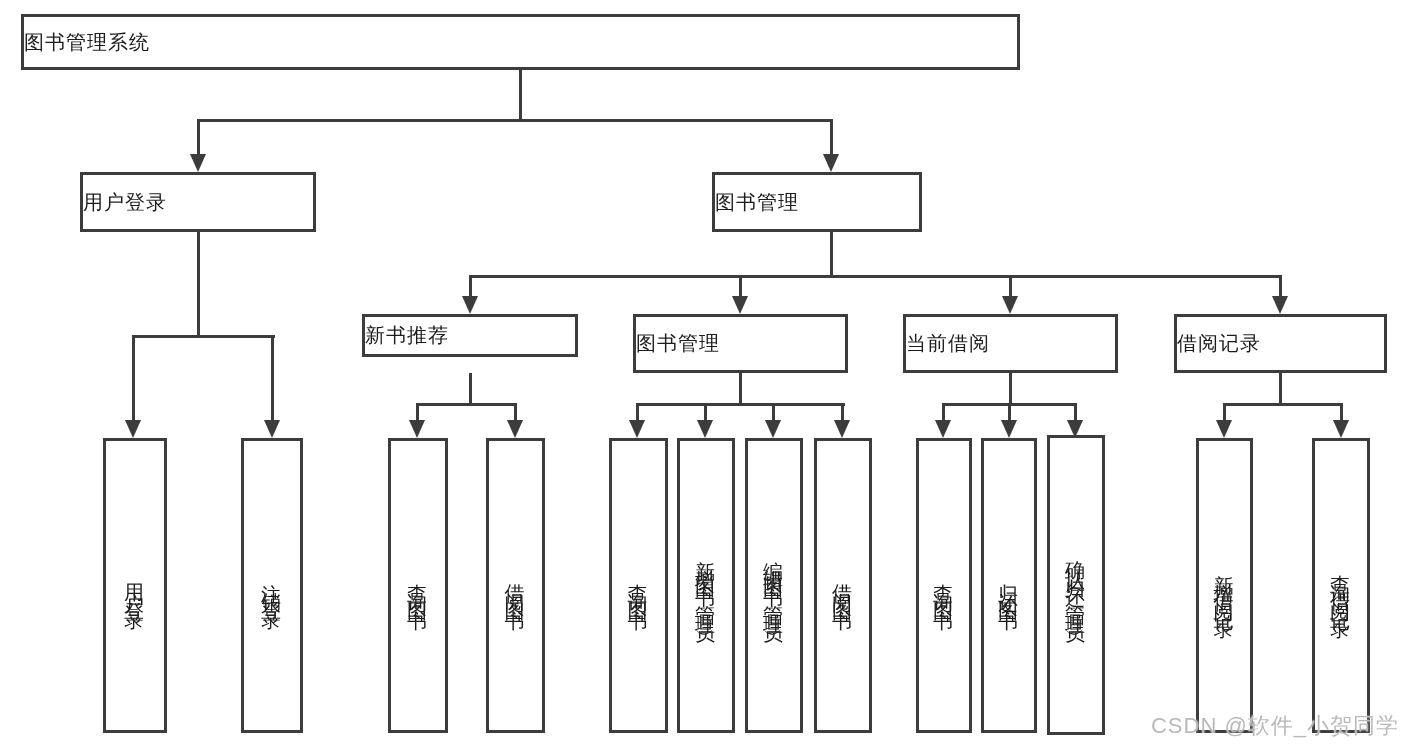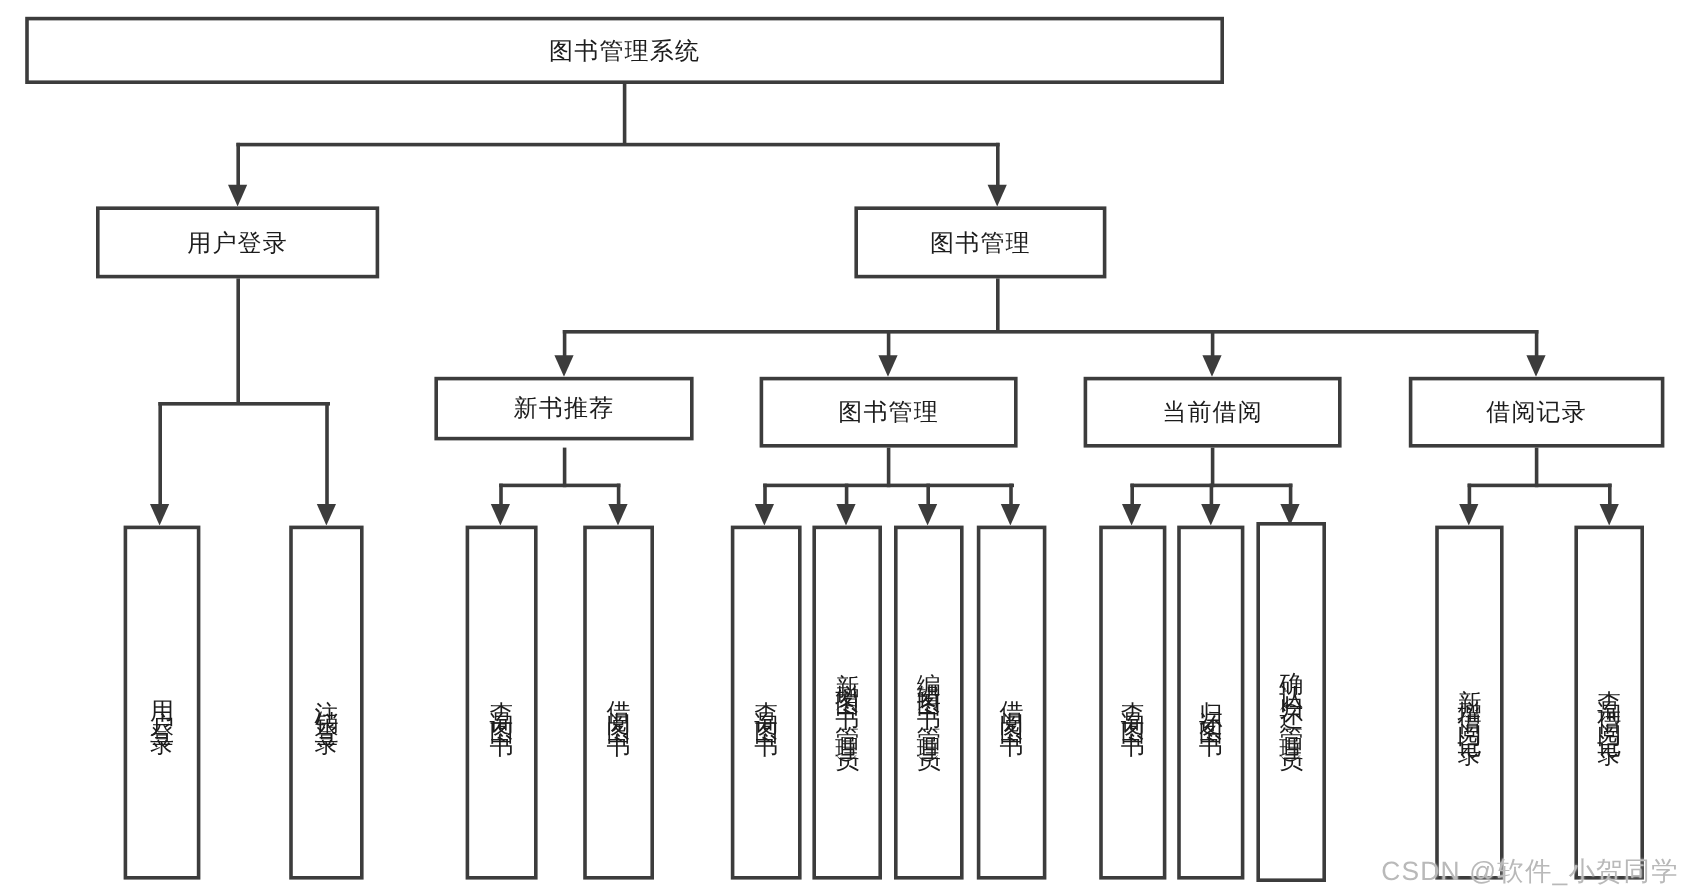--- a/index.html
+++ b/index.html
@@ -9,21 +9,21 @@
     --watermark:#b9b9b9;
   }
   *{box-sizing:border-box;margin:0;padding:0;}
   html,body{width:1405px;height:747px;background:var(--bg);
     font-family:"Liberation Sans","DejaVu Sans",sans-serif;}
   .canvas{position:relative;width:1405px;height:747px;background:var(--bg);overflow:hidden;}
   .box{
     position:absolute;
     background:#ffffff;
     border:3px solid var(--line);
-    display:flex;align-items:center;justify-content:center;
+    display:flex;align-items:center;
     color:var(--text);
     font-size:20px;
     letter-spacing:1px;
   }
   .vbox{
     position:absolute;
     background:#ffffff;
     border:3px solid var(--line);
     display:flex;align-items:center;justify-content:center;
     color:var(--text);
@@ -87,21 +87,21 @@
   <div class="hline" style="left:469px;top:275px;width:813px"></div>
   <div class="vline" style="left:469px;top:275px;height:23px"></div>
   <div class="arrowhead" style="left:462px;top:296px"></div>
   <div class="vline" style="left:739px;top:275px;height:23px"></div>
   <div class="arrowhead" style="left:732px;top:296px"></div>
   <div class="vline" style="left:1009px;top:275px;height:23px"></div>
   <div class="arrowhead" style="left:1002px;top:296px"></div>
   <div class="vline" style="left:1279px;top:275px;height:23px"></div>
   <div class="arrowhead" style="left:1272px;top:296px"></div>
 
-  <div class="box" style="left:362px;top:314px;width:216px;height:53px">
+  <div class="box" style="left:362px;top:314px;width:216px;height:43px">
     <span>新书推荐</span>
   </div>
   <div class="box" style="left:633px;top:314px;width:215px;height:59px">
     <span>图书管理</span>
   </div>
   <div class="box" style="left:1174px;top:314px;width:213px;height:59px">
     <span>借阅记录</span>
   </div>
   <div class="box" style="left:903px;top:314px;width:215px;height:59px">
     <span>当前借阅</span>

